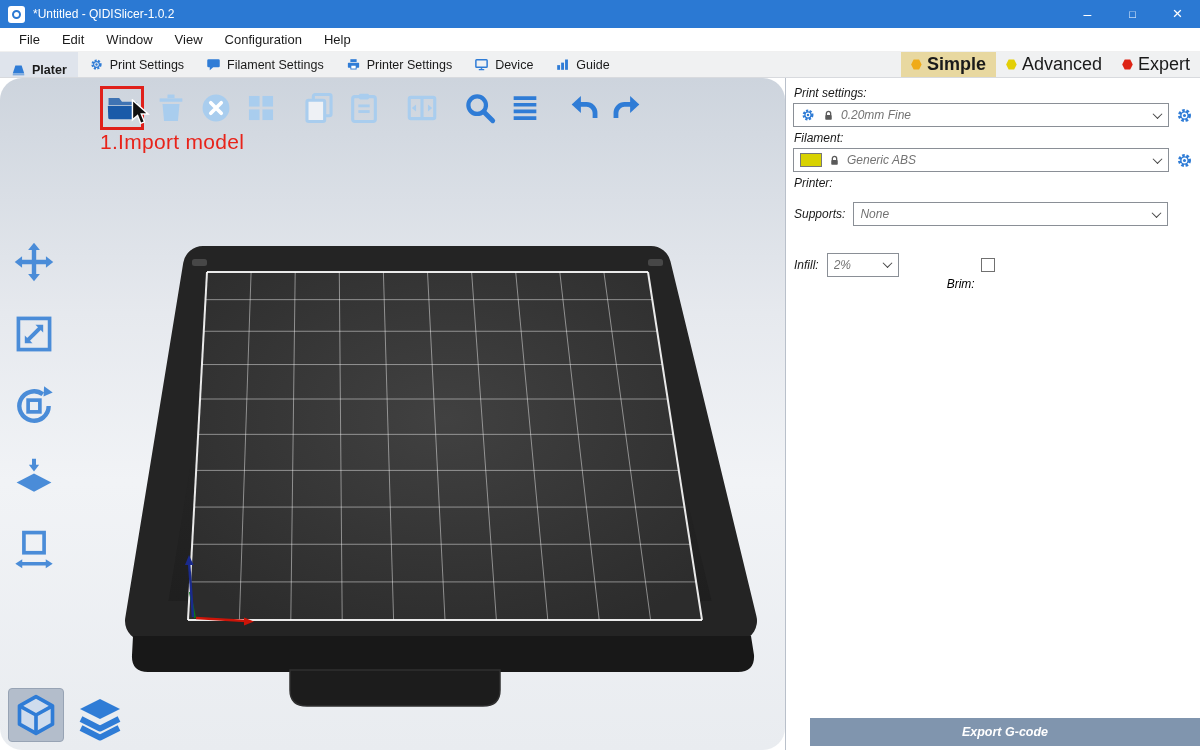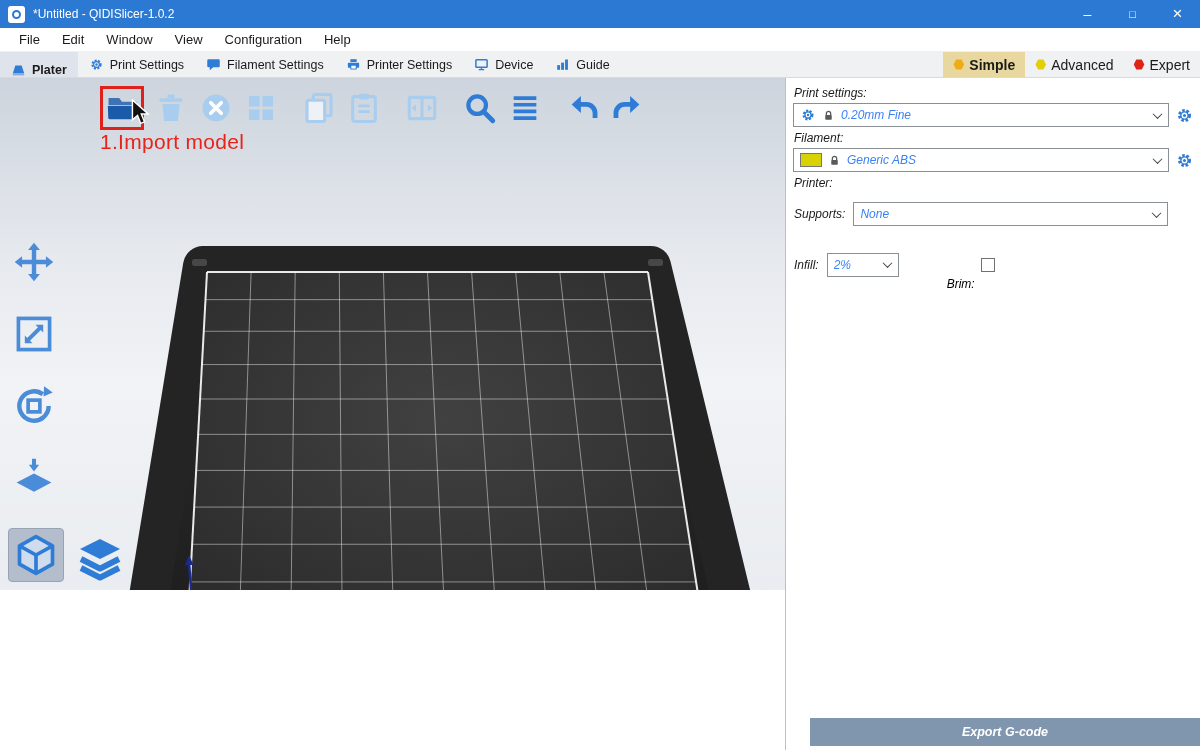--- a/index.html
+++ b/index.html
@@ -23,29 +23,29 @@
   .menubar { height:24px; background:#fff; display:flex; align-items:center; padding-left:8px;
              border-bottom:1px solid #f0f0f0; flex:0 0 24px; }
   .menu-item { font-size:13px; color:#1a1a1a; padding:0 11px; height:100%; display:flex; align-items:center; }
 
   
   .tabbar { height:26px; background:#f0f1f2; border-bottom:1px solid #d8dade; display:flex; align-items:stretch; flex:0 0 26px; }
   .tab { display:flex; align-items:center; gap:6px; padding:0 11px; font-size:12.5px; color:#1a1a1a; }
   .tab.selected { background:#dfe4ec; font-weight:bold;align-items:flex-end; }
   .tab-ic { width:15px; height:15px; color:#2f7cd6; flex:0 0 15px; }
   .tab-spacer { flex:1; }
-  .mode { display:flex; align-items:center; gap:5px; padding:0 10px; font-size:14px; color:#1a1a1a; }
+  .mode { display:flex; align-items:center; gap:5px; padding:0 10px; font-size:18px; color:#1a1a1a; }
   .mode.selected { background:#e8d8a0; font-weight:bold; }
   .hex { width:11px; height:11px; display:inline-block;
          clip-path:polygon(25% 4%, 75% 4%, 98% 50%, 75% 96%, 25% 96%, 2% 50%); }
 
   
   .main { flex:1; display:flex; min-height:0; }
-  .viewport { position:relative; width:785px; height:512px; overflow:hidden;
-              background:linear-gradient(180deg,#cdd4dd 0%, #e6e9ee 35%, #f1f3f6 60%, #e9ecf0 100%); }
+  .viewport { position:relative; width:785px; height:672px; overflow:hidden;
+              background:linear-gradient(180deg,#cdd4dd 0%, #e6e9ee 35%, #f1f3f6 60%, #e9ecf0 100%);border-radius:22px; }
 
   
   .top-toolbar { position:absolute; left:100px; top:8px; display:flex; align-items:center; gap:9px; }
   .tb-btn { width:36px; height:36px; display:flex; align-items:center; justify-content:center; }
   .tb-btn svg { width:34px; height:34px; }
   .import-wrap { border:3px solid #e0201a; padding:1px; display:flex; }
   .ic-import { color:#1a5aa8; }
   .ic-off { color:#a9cdee; }
   .ic-on { color:#2f7cd6; }
   .grp { margin-left:13px; }
@@ -67,21 +67,21 @@
 
   .bed-svg { position:absolute; left:0; top:0; }
 
   
   .right-panel { width:415px; background:#fff; border-left:1px solid #b9c0ca; position:relative;
                  padding:6px 6px 0 7px;font-style:italic; }
   .rp-label { font-size:12px; color:#1a1a1a; margin:2px 0 3px 1px; }
   .rp-row { display:flex; align-items:center; gap:6px; margin-bottom:4px; }
   .combo { flex:1; height:24px; border:1px solid #8a8f96; background:#fff; display:flex;
            align-items:center; gap:6px; padding:0 7px 0 6px; }
-  .combo-text { font-size:12px; color:#3b82f6; flex:1; white-space:nowrap; overflow:hidden; }
+  .combo-text { font-size:12px; color:#737373; flex:1; white-space:nowrap; overflow:hidden; }
   .chev { width:7px; height:7px; border-right:1.6px solid #444; border-bottom:1.6px solid #444;
           transform:rotate(45deg) translate(-1px,-1px); flex:0 0 7px; }
   .ci { width:16px; height:16px; flex:0 0 16px; }
   .ci.blue { color:#2f7cd6; }
   .ci.lock { width:13px; height:13px; flex-basis:13px; color:#5a5a5a; }
   .gear-btn { width:19px; height:19px; color:#2f7cd6; flex:0 0 19px; }
   .swatch { width:22px; height:14px; border:1px solid #777; flex:0 0 22px; }
   .rp-inline { display:flex; align-items:center; margin:12px 0 0 1px; padding-right:26px; }
   .rp-inline-label { font-size:12px; color:#1a1a1a; margin-right:8px; white-space:nowrap; }
   .combo.small { flex:0 0 72px; }

